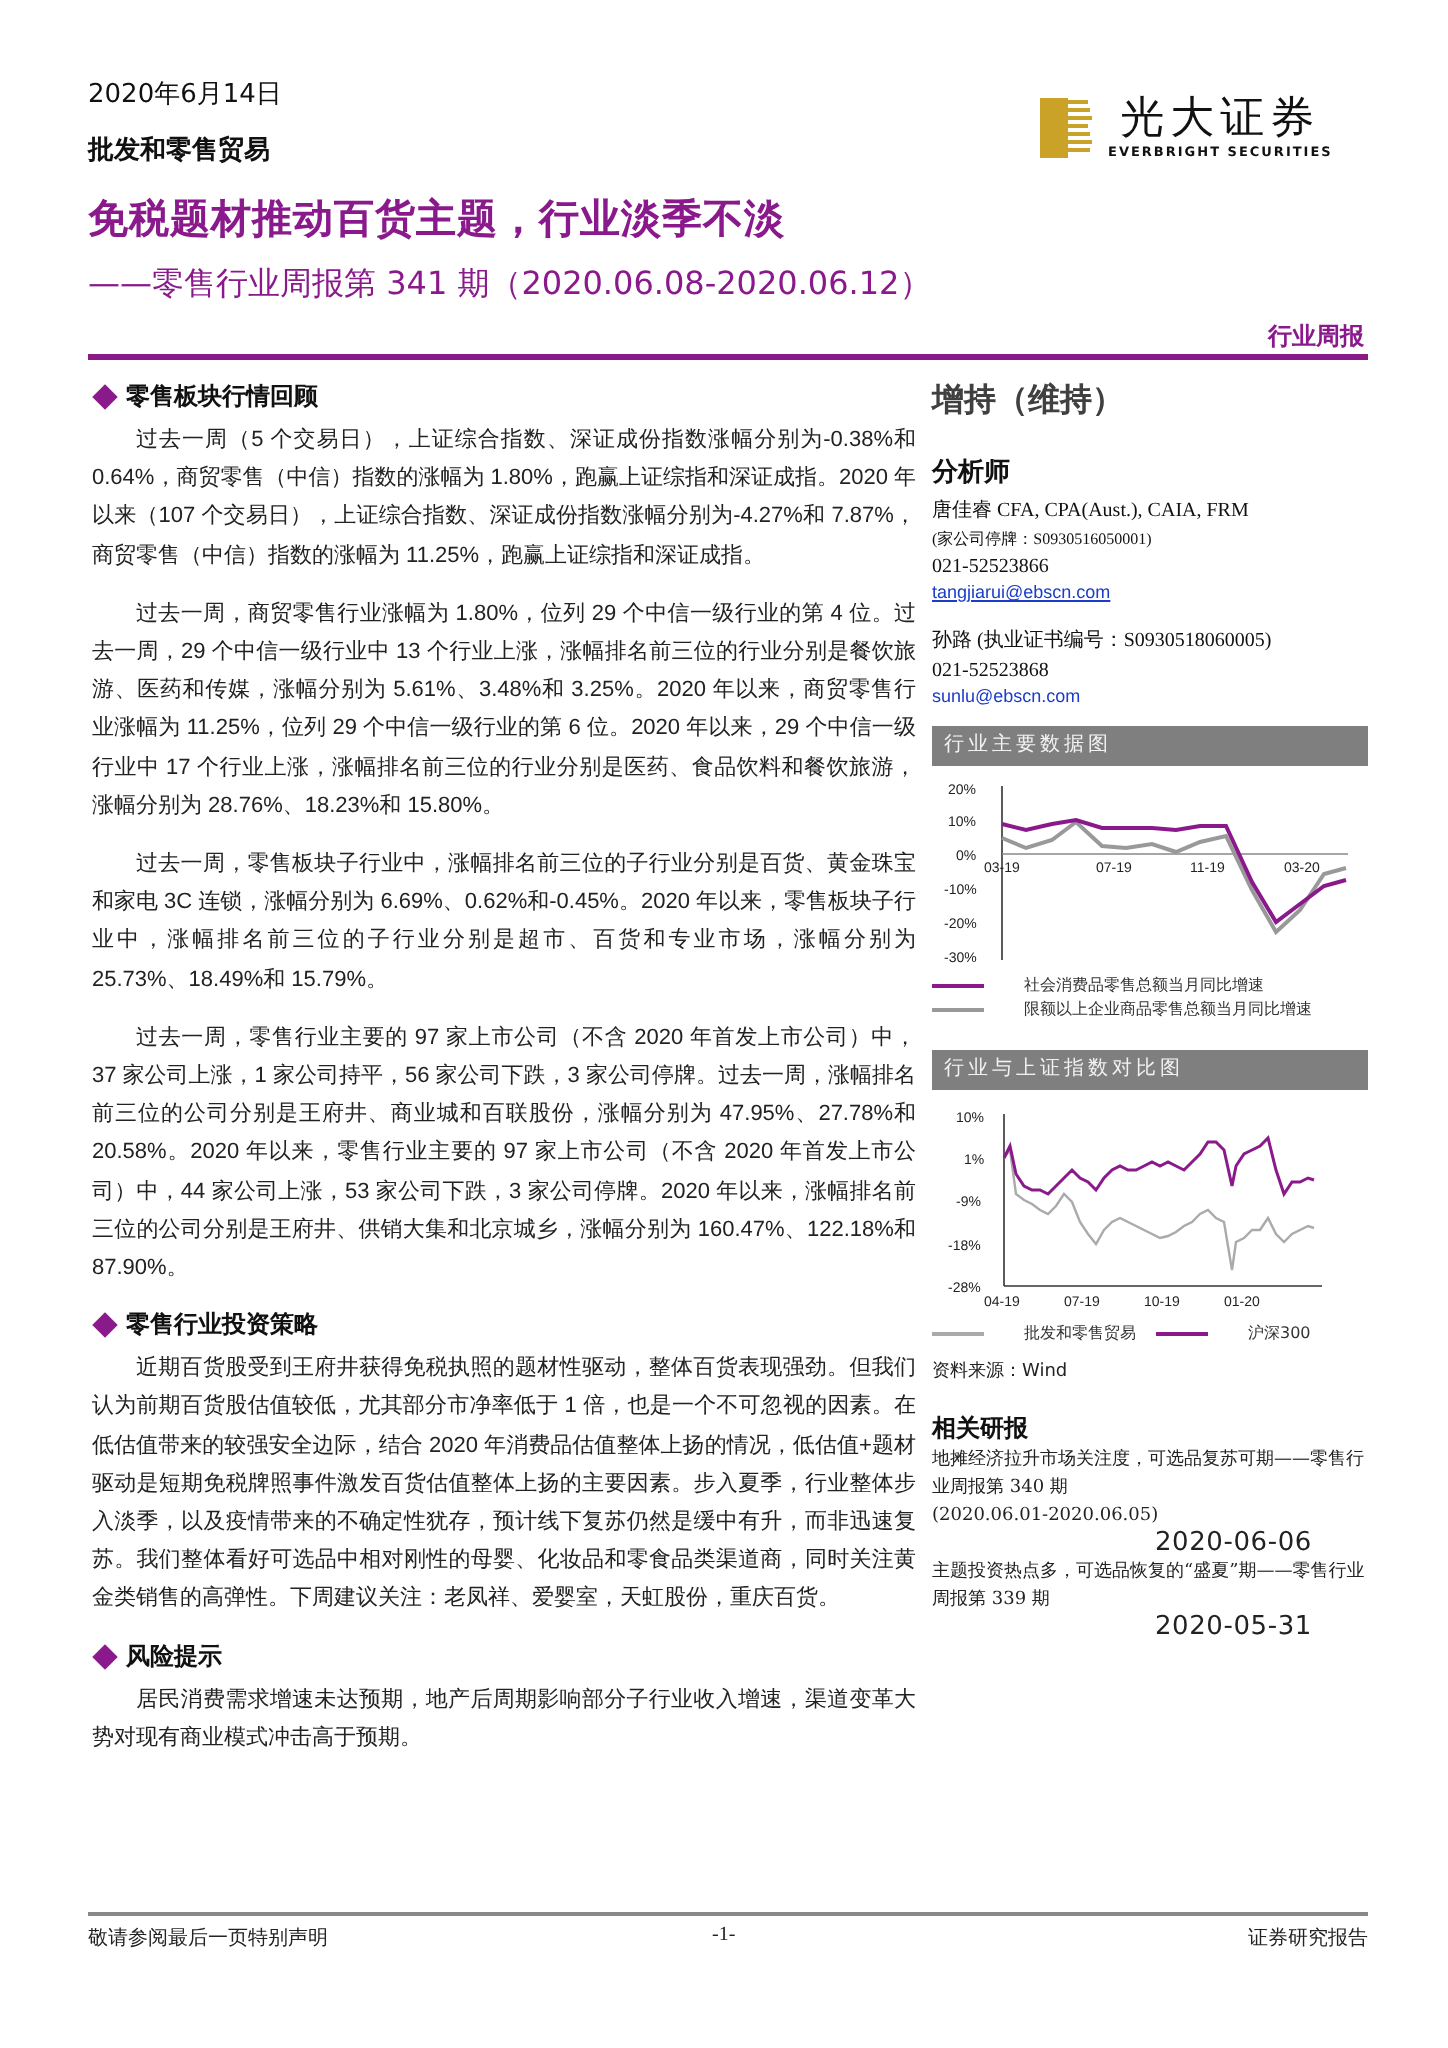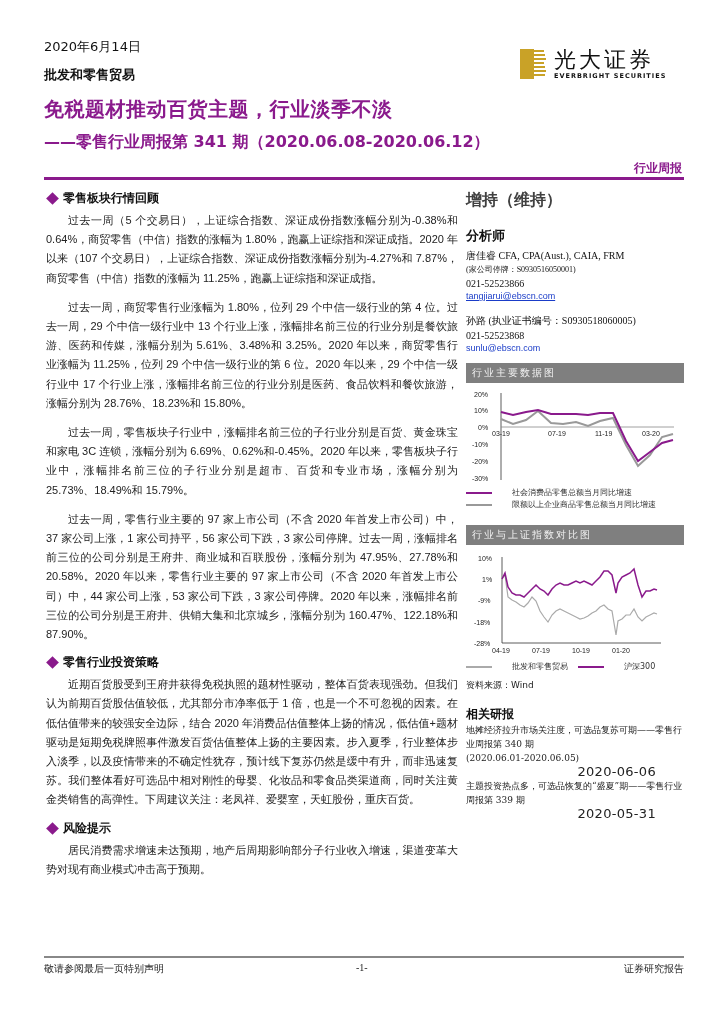--- a/index.html
+++ b/index.html
@@ -2,26 +2,26 @@
 <html><head>
 <meta charset="utf-8">
 <style>
   * { margin:0; padding:0; box-sizing:border-box; }
   html, body { width:724px; height:1024px; background:#fff; overflow:hidden; }
   body { position:relative; font-family:"DejaVu Sans", sans-serif; color:#222; }
   .abs { position:absolute; }
   .date { left:44px; top:38px; font-size:13px; color:#111; }
   .sector { left:44px; top:66px; font-size:13px; font-weight:bold; color:#111; }
   .title { left:44px; top:96px; font-size:20px; font-weight:bold; color:#8a1a8c; letter-spacing:0.5px; }
-  .subtitle { left:44px; top:132px; font-size:16px; font-weight:bold; color:#8a1a8c;text-align:center; }
+  .subtitle { left:44px; top:132px; font-size:16px; font-weight:normal; color:#8a1a8c;text-align:center; }
   .doc-type { right:42px; top:160px; font-size:12px; font-weight:bold; color:#8a1a8c; }
   .rule-top { left:44px; right:40px; top:177px; height:3px; background:#8a1a8c; }
   .logo { left:520px; top:44px; width:170px; height:40px; display:flex; align-items:center; }
   .logo-mark { width:26px; height:30px; position:relative; }
-  .logo-text { margin-left:8px; }
+  .logo-text { margin-left:8px;text-align:center; }
   .logo-cn { font-size:22px; font-family:"DejaVu Serif", serif; color:#111; letter-spacing:3px; line-height:24px; }
   .logo-en { font-size:6.5px; color:#111; letter-spacing:1px; font-weight:bold; }
 
   .left { left:46px; top:190px; width:412px; }
   .sec-head { font-size:12px; font-weight:bold; color:#111; display:flex; align-items:center; margin-bottom:4px; font-family:"DejaVu Serif", serif; }
   .diamond { width:9px; height:9px; background:#8a1a8c; transform:rotate(45deg); margin:0 6px 0 2px; }
   .para { font-size:11px; line-height:19.2px; text-indent:2em; text-align:justify; color:#222; font-family:Liberation Sans, sans-serif; margin-bottom:10px; }
 
   .right { left:466px; top:190px; width:220px; }
   .rating { font-size:16px; font-weight:bold; color:#404040; margin-bottom:16px; }

